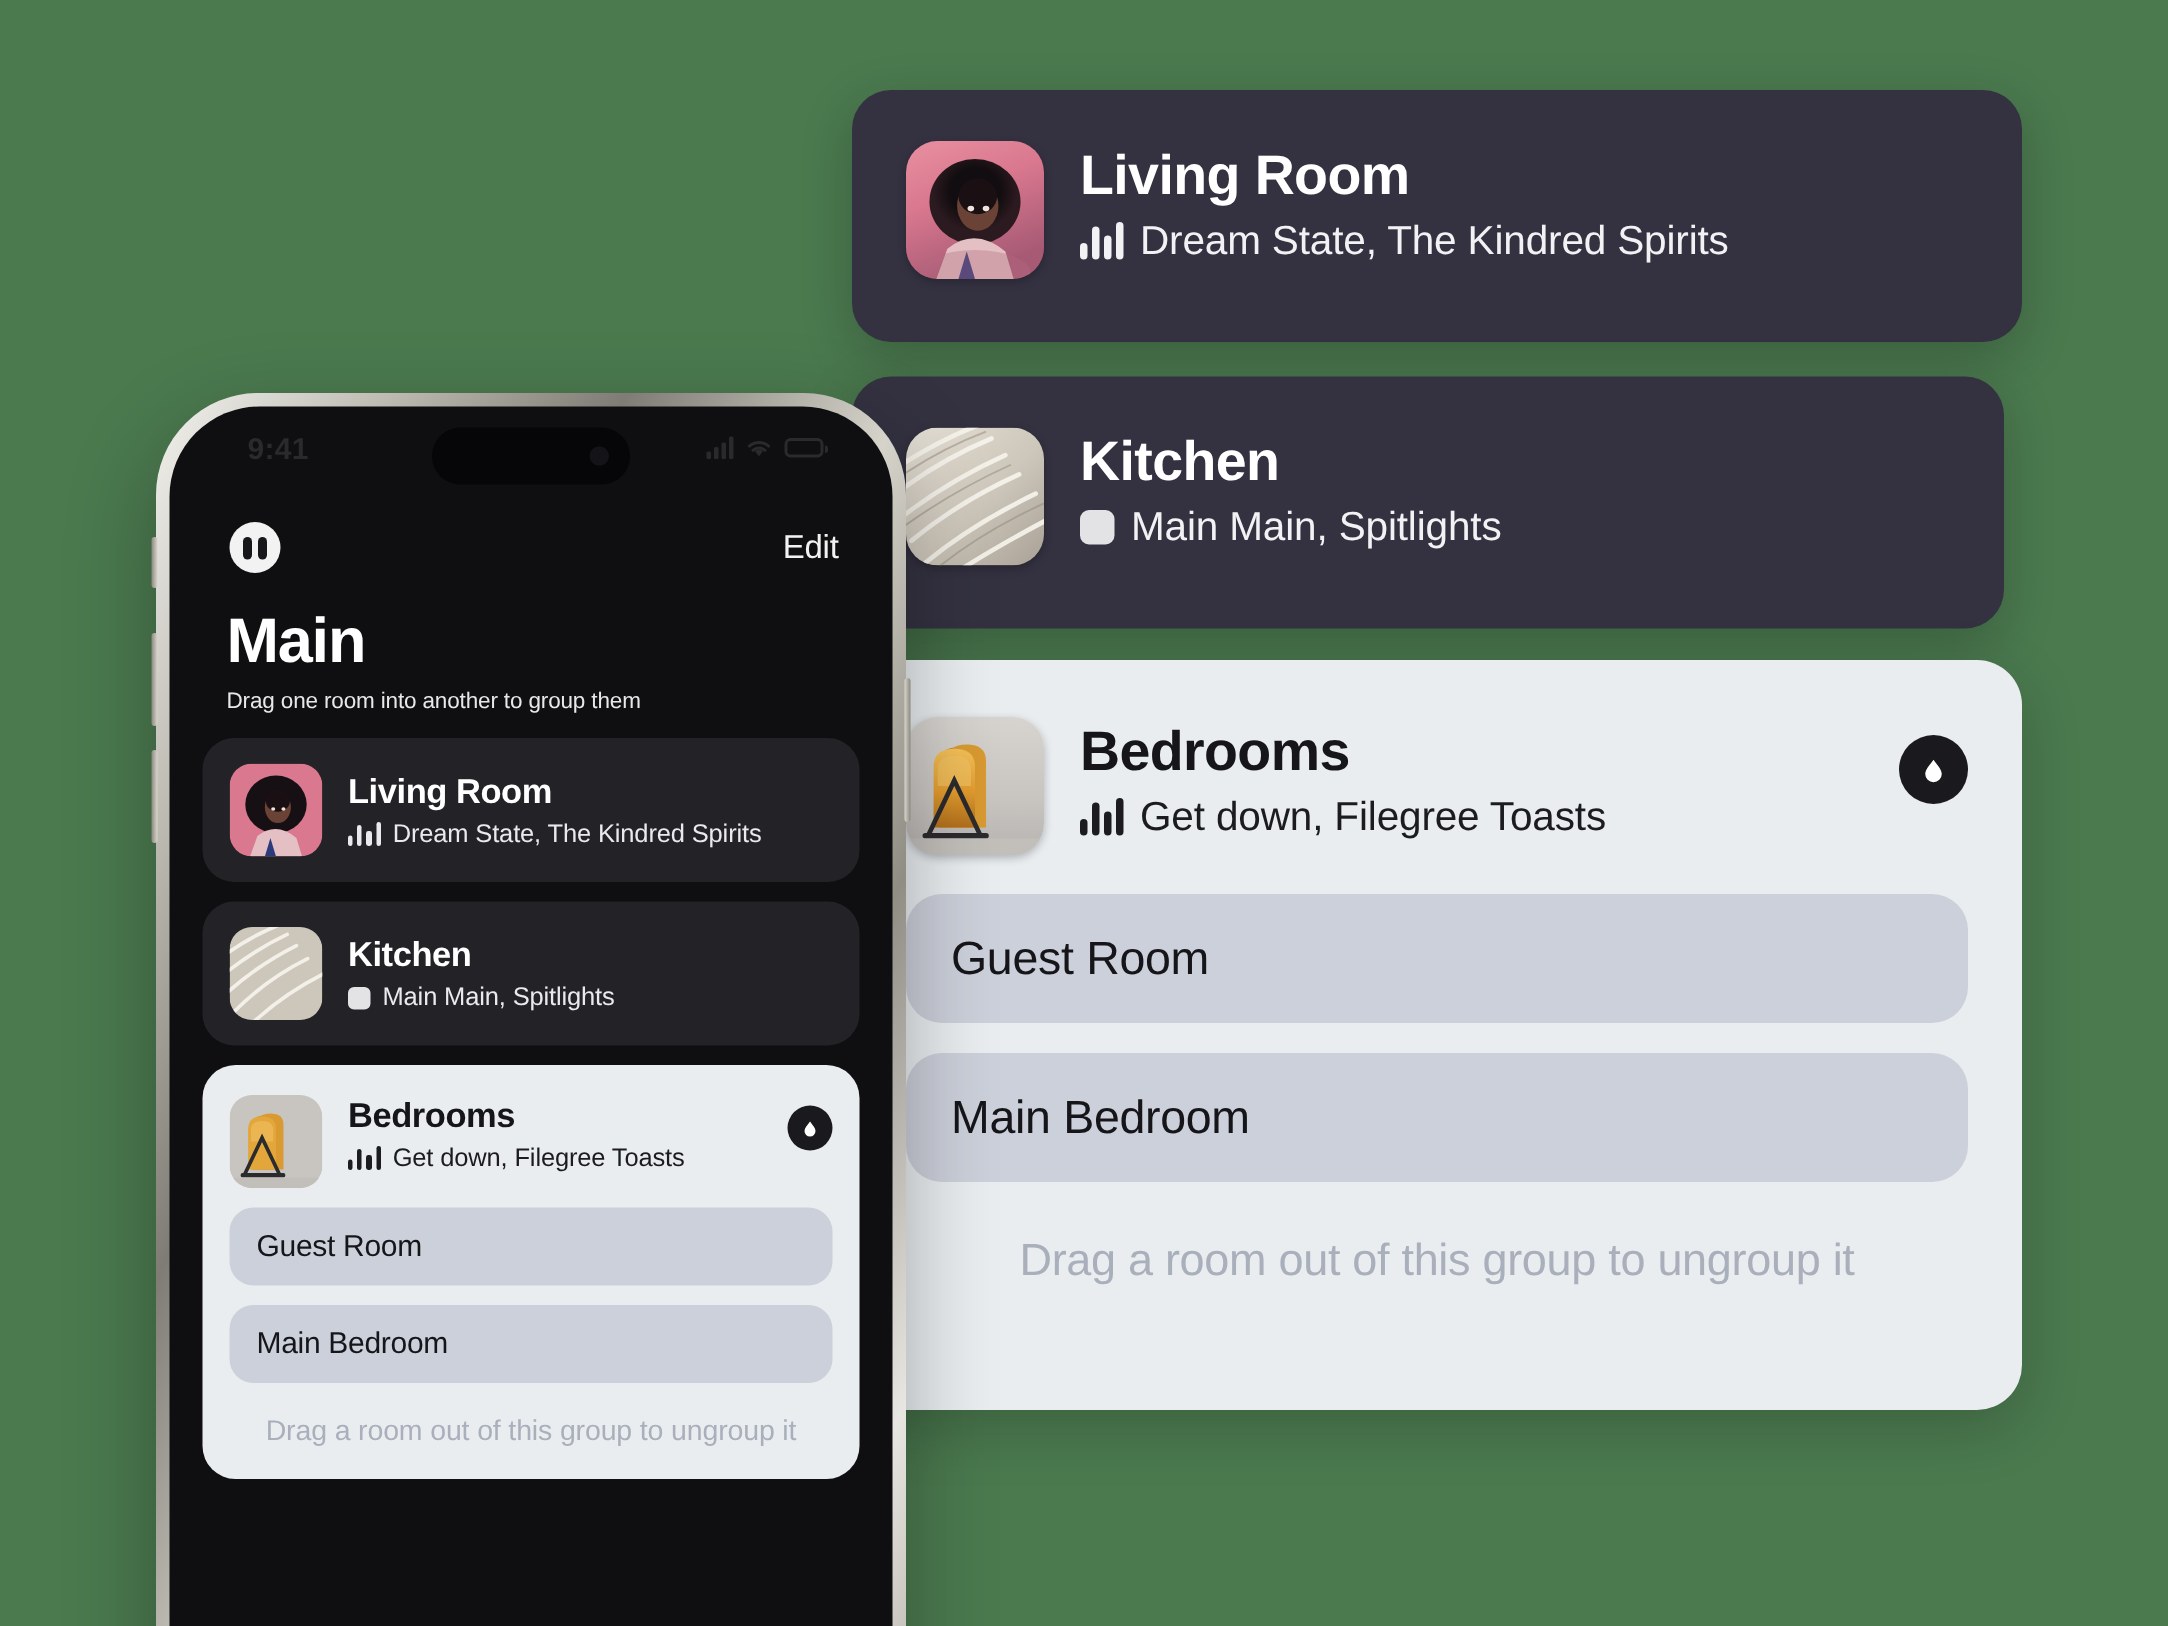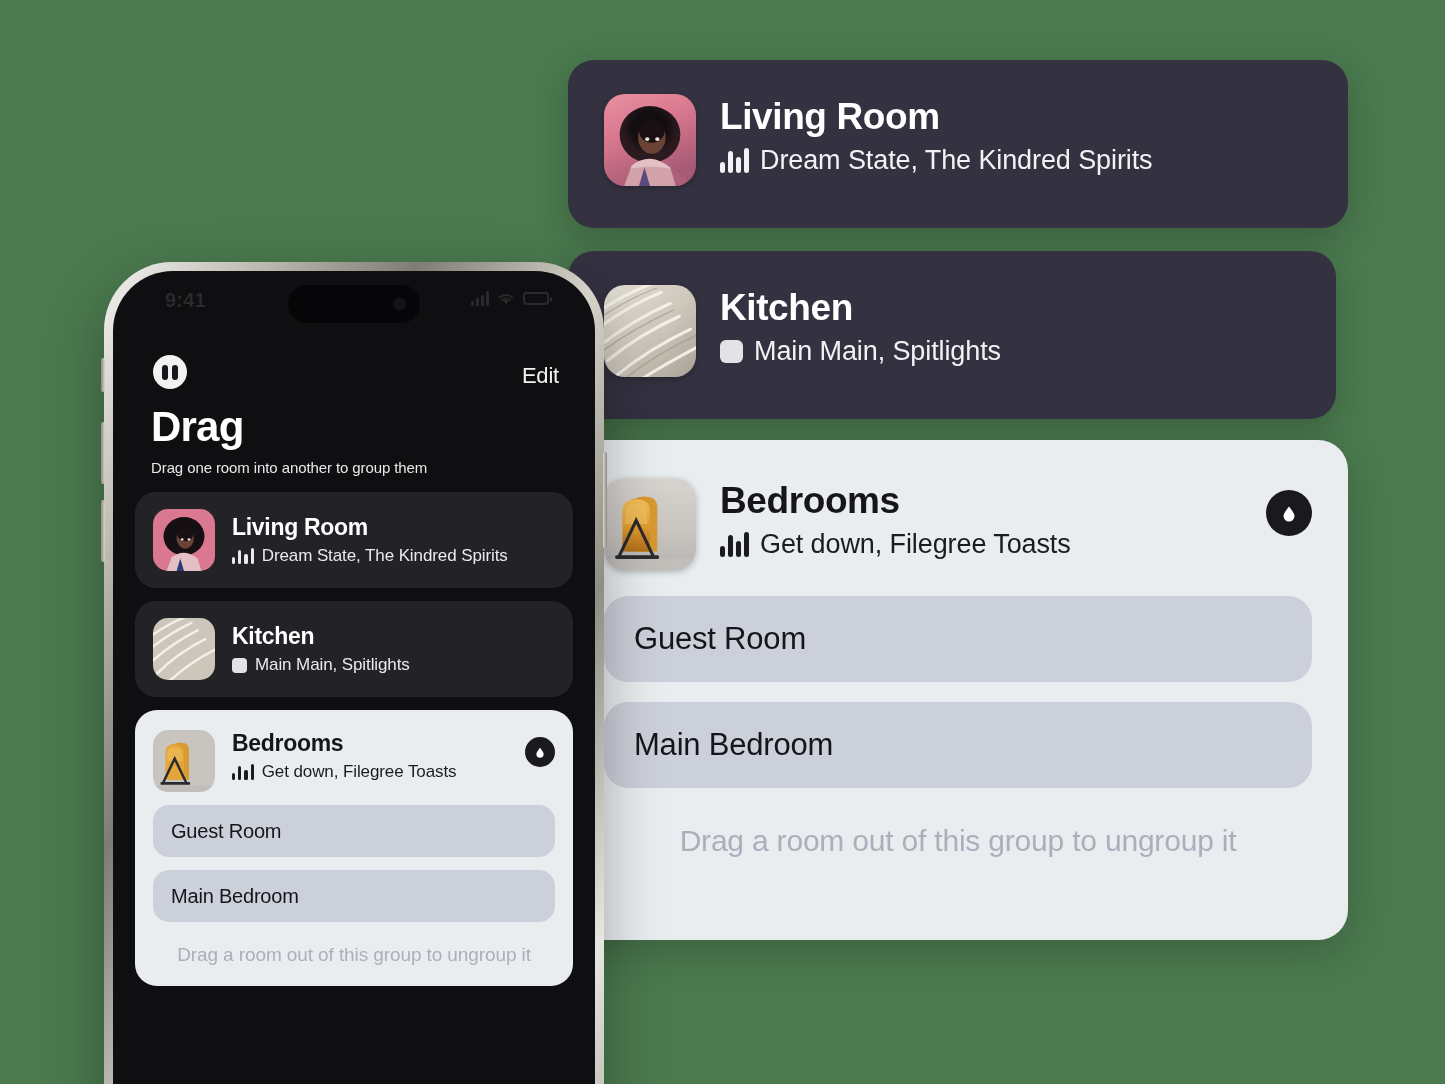--- a/index.html
+++ b/index.html
@@ -176,21 +176,21 @@
     width: 26px; height: 13px; border-radius: 4px;
     border: 2px solid currentColor; position: relative;
   }
   .batt::after {
     content:""; position:absolute; right:-5px; top:3px;
     width:2px; height:5px; border-radius:0 2px 2px 0; background: currentColor;
   }
 
   
   .navrow {
-    display: flex; align-items: flex-end;
+    display: flex; align-items: center;
     padding: 10px 36px 0 40px;
     height: 58px;
   }
   .logo-btn {
     width: 34px; height: 34px; border-radius: 50%;
     background: #f2f2f2;
     display: flex; align-items: center; justify-content: center; gap: 4px;
   }
   .logo-btn i { display:block; width: 6px; height: 15px; border-radius: 3px; background: #17171b; }
   .edit-btn {
@@ -423,21 +423,21 @@
     </div>
 
     <div class="navrow">
       <div class="logo-btn">
           <i></i>
           <i></i>
         </div>
       <div class="edit-btn">Edit</div>
     </div>
 
-    <div class="ph-title">Drag</div>
+    <div class="ph-title">Main</div>
     <div class="ph-sub">Drag one room into another to group them</div>
 
     <div class="ph-list">
 
       <div class="ph-row">
         <div class="ph-thumb">
           <svg viewBox="0 0 100 100" preserveAspectRatio="none">
             <rect width="100" height="100" fill="#d9788f"></rect>
             <ellipse cx="50" cy="44" rx="33" ry="31" fill="#160f13"></ellipse>
             <ellipse cx="52" cy="47" rx="14" ry="17" fill="#6b4236"></ellipse>

